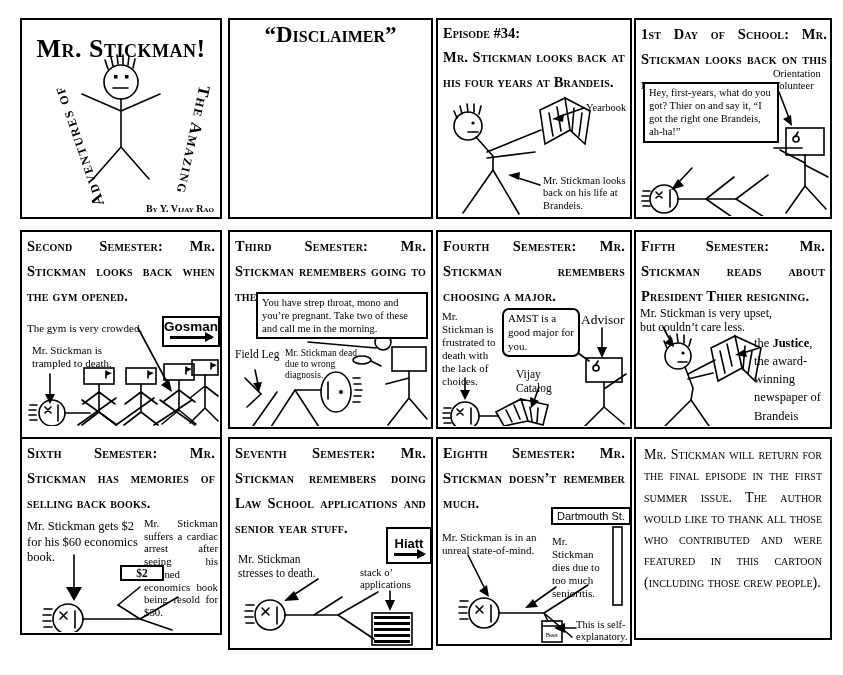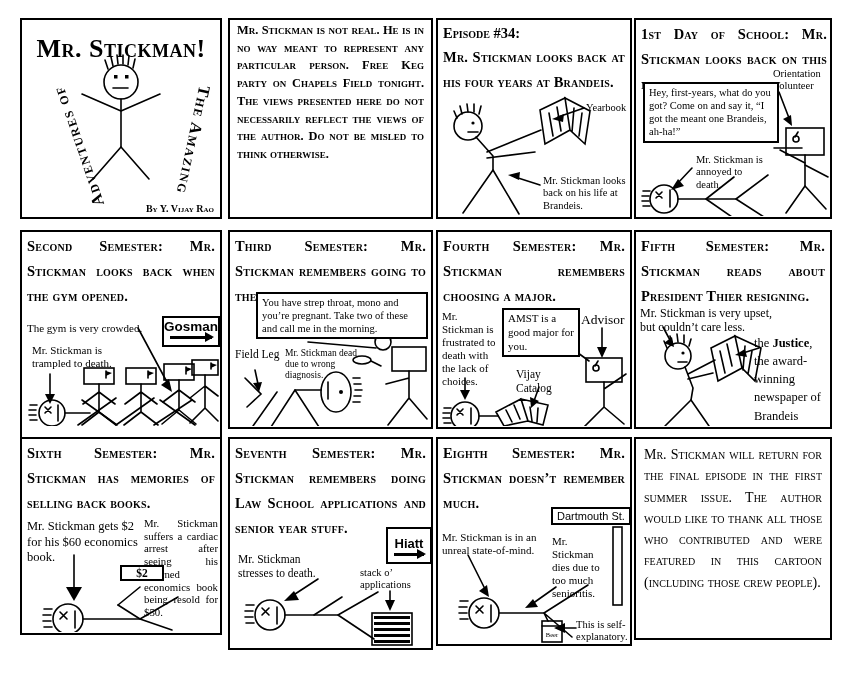--- a/index.html
+++ b/index.html
@@ -41,21 +41,21 @@
       <path d="M99,91 L60,74 M99,91 L138,74"></path>
       <path d="M99,127 L71,159 M99,127 L127,159"></path>
     </svg>
     <div class="p1-title">Mr. Stickman!</div>
     <div class="banner left">Adventures of</div>
     <div class="banner right">The Amazing</div>
     <div class="byline">By Y. Vijay Rao</div>
   </div>
 
   <div class="panel" style="left:228px;top:18px;width:205px;height:201px">
-    <div class="body-sc">Mr. Stickman is not real. He is in no way meant to represent any particular person. Free Keg party on Chapels Field tonight. The views presented here do not necessarily reflect the views of the author. Do not be misled to think otherwise.</div>
+    <div class="big-head">“Disclaimer”</div>
   </div>
 
   <div class="panel" style="left:436px;top:18px;width:196px;height:201px">
     <svg class="art" width="191" height="196" viewBox="0 0 191 196">
       <path d="M19,98 l-3,-7 M24,94 l-2,-8 M30,92 l-1,-8 M36,92 l0,-8 M41,94 l2,-8"></path>
       <circle cx="30" cy="106" r="14"></circle>
       <circle class="f" cx="35" cy="103" r="1.6"></circle>
       <path d="M30,112 h10"></path>
       <path d="M38,117 L55,136 L55,150"></path>
       <path d="M49,132 L103,110 M49,138 L97,132"></path>
@@ -86,22 +86,21 @@
       <polygon class="f" points="35,170 42,159 48,166"></polygon>
       <path d="M7,171 h7 M6,176 h7 M6,181 h7 M7,186 h7"></path>
       <circle cx="28" cy="179" r="14"></circle>
       <path d="M20,172 l6,6 M26,172 l-6,6"></path>
       <path d="M34,170 v17"></path>
       <path d="M42,179 H100"></path>
       <path d="M70,179 L98,157 M70,179 L96,197 M100,179 L132,155 M100,179 L128,197"></path>
     </svg>
     <div class="heading" style="width:186px">1st Day of School: Mr. Stickman looks back on this memory.</div>
     <div class="lbl" style="left:137px;top:48px;width:56px;">Orientation Volunteer</div>
-    <div class="box" style="left:7px;top:62px;width:124px;">Hey, first-years, what do you got? Come on and say it, “I got the meant one Brandeis, ah-ha!”</div>
-    <div class="lbl" style="left:60px;top:134px;width:72px;">Mr. Stickman is annoyed to death.</div>
+    <div class="box" style="left:7px;top:62px;width:124px;">Hey, first-years, what do you got? Thier on and say it, “I got the right one Brandeis, ah-ha!”</div>
   </div>
 
   <div class="panel" style="left:20px;top:230px;width:202px;height:257px">
     <svg class="art" width="197" height="194" viewBox="0 0 197 194">
       <path d="M116,96 L146,152"></path>
       <polygon class="f" points="150,160 139,153 147,147"></polygon>
       <path d="M28,142 L28,164"></path>
       <polygon class="f" points="28,172 23,162 33,162"></polygon>
       <path d="M8,173 h7 M7,178 h7 M7,183 h7 M8,188 h7"></path>
       <circle cx="30" cy="181" r="13"></circle>
@@ -175,21 +174,21 @@
       <path d="M27,146 L27,160"></path>
       <polygon class="f" points="27,168 22,158 32,158"></polygon>
       <path d="M6,176 h7 M5,181 h7 M5,186 h7 M6,191 h7"></path>
       <circle cx="27" cy="184" r="14"></circle>
       <path d="M19,177 l6,6 M25,177 l-6,6"></path>
       <path d="M33,176 v16"></path>
       <path d="M41,184 L60,184"></path>
     </svg>
     <div class="heading">Fourth Semester: Mr. Stickman remembers choosing a major.</div>
     <div class="lbl" style="left:4px;top:78px;width:58px;font-size:11px;">Mr. Stickman is frustrated to death with the lack of choices.</div>
-    <div class="box" style="left:64px;top:76px;width:66px;font-size:11px;">AMST is a good major for you.</div>
+    <div class="box" style="left:64px;top:76px;width:66px;font-size:11px;border-radius:7px;">AMST is a good major for you.</div>
     <div class="lbl" style="left:143px;top:80px;font-size:13.5px;">Advisor</div>
     <div class="lbl" style="left:78px;top:136px;width:62px;font-size:11.5px;">Vijay Catalog</div>
   </div>
 
   <div class="panel" style="left:634px;top:230px;width:198px;height:199px">
     <svg class="art" width="193" height="194" viewBox="0 0 193 194">
       <path d="M27,95 L34,108"></path>
       <polygon class="f" points="38,115 28,111 36,105"></polygon>
       <path d="M123,116 L107,121"></path>
       <polygon class="f" points="99,123 109,117 111,125"></polygon>

